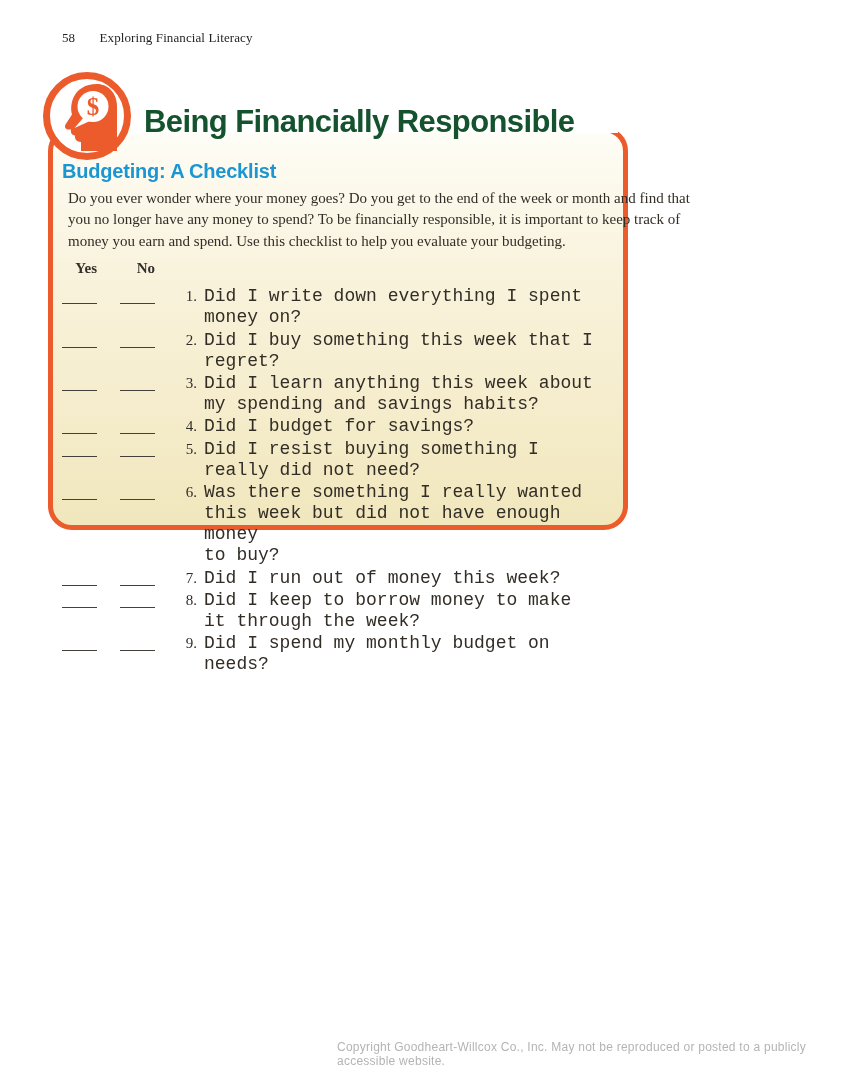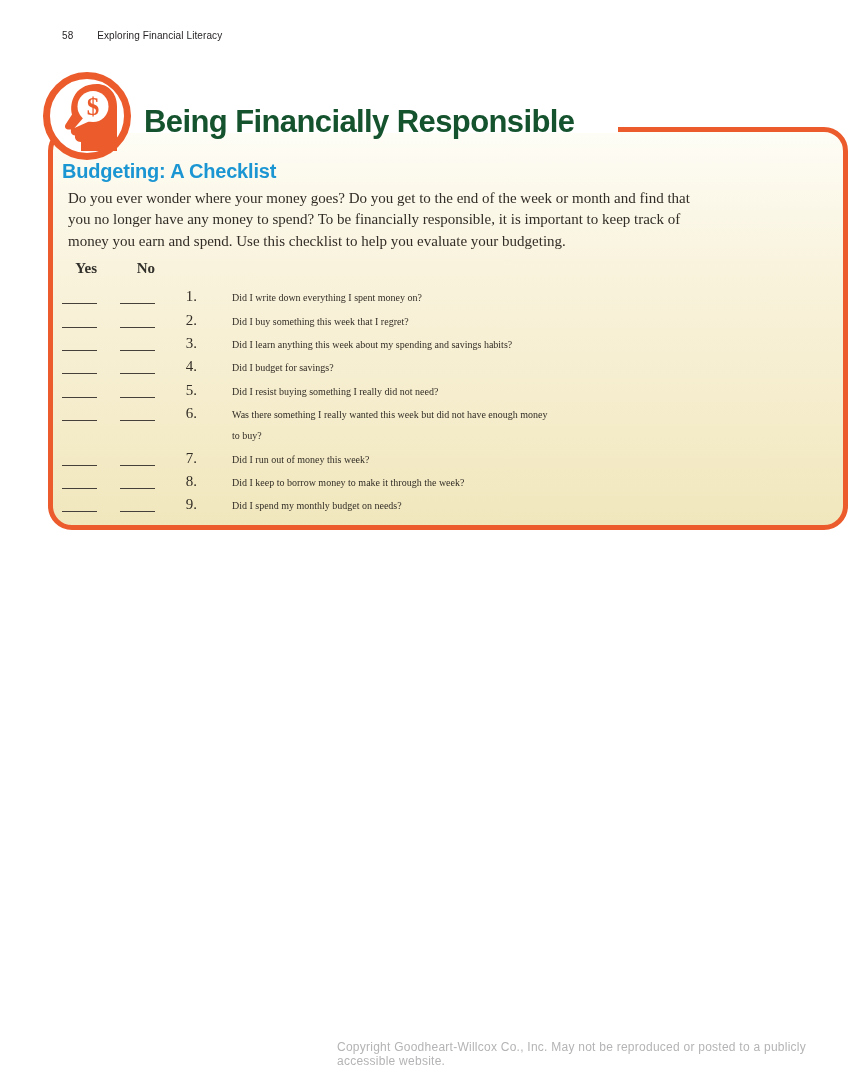--- a/index.html
+++ b/index.html
@@ -5,21 +5,21 @@
   * { margin:0; padding:0; box-sizing:border-box; }
   html,body { background:#ffffff; }
   body {
     width:849px; height:1087px; position:relative; overflow:hidden;
     font-family:"Liberation Sans", sans-serif;
   }
 
   
   .page-header {
     position:absolute; left:62px; top:30px;
-    font-size:10px; font-weight:500; color:#231f20; letter-spacing:0.1px;
+    font-size:13px; font-weight:500; color:#231f20; letter-spacing:0.1px;font-family:Liberation Serif, serif;
   }
   .page-header .folio { display:inline-block; }
   .page-header .book  { display:inline-block; margin-left:21px; }
 
   
   .activity-title {
     position:absolute; left:144px; top:104px; z-index:3;
     font-size:31px; font-weight:bold; letter-spacing:-0.6px;
     color:#14532d;
   }
@@ -28,21 +28,21 @@
   .icon-wrap { position:absolute; left:41px; top:71px; width:92px; height:92px; z-index:3; }
 
   
   .border-mask {
     position:absolute; left:34px; top:117px; width:584px; height:16px;
     background:#ffffff; z-index:2;
   }
 
   
   .content-box {
-    position:absolute; left:48px; top:127px; width:800px; height:403px; z-index:1;
+    position:absolute; left:48px; top:127px; width:580px; height:403px; z-index:1;
     border:5px solid #ec5b2b; border-radius:24px;
     background:linear-gradient(180deg,#fefdf6 0%, #f9f3dd 35%, #f1e7bd 100%);
     padding:0 26px 7px 9px;
   }
 
   .section-heading {
     margin-top:28px; font-size:20px; font-weight:bold; letter-spacing:-0.2px;
     color:#1b96d3;
   }
 
@@ -65,21 +65,21 @@
     display:inline-block; width:35px; height:12px; flex:0 0 35px;
     border-bottom:1.5px solid #45403a; position:relative; top:3px;
   }
   .blank.no-blank { margin-left:23px; }
   .item-num {
     flex:0 0 42px; text-align:right; margin-right:7px;
     font-family:"Liberation Serif", serif; font-size:15px; line-height:21px; color:#322d26;
   }
   .item-text {
     max-width:536px;
-    font-family:Liberation Serif, serif; font-size:10px; line-height:21px; color:#322d26;margin-left:28px;
+    font-family:Liberation Mono, monospace; font-size:18px; line-height:21px; color:#322d26;
   }
 
   
   .page-footer {
     position:absolute; left:307px; top:1040px;
     font-size:12px; color:#b4b4b6; letter-spacing:0.25px;margin-left:30px;
   }
 </style>
 </head>
 <body>

